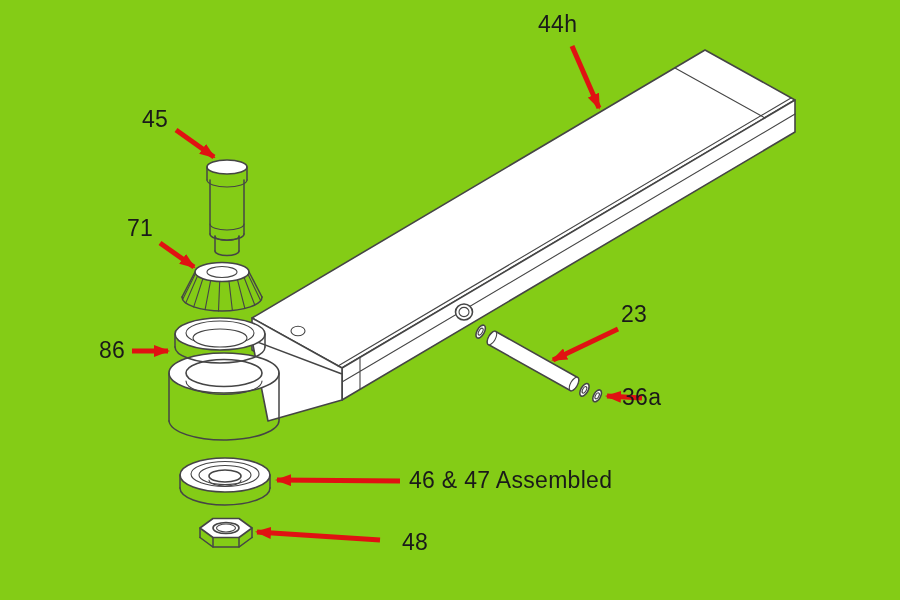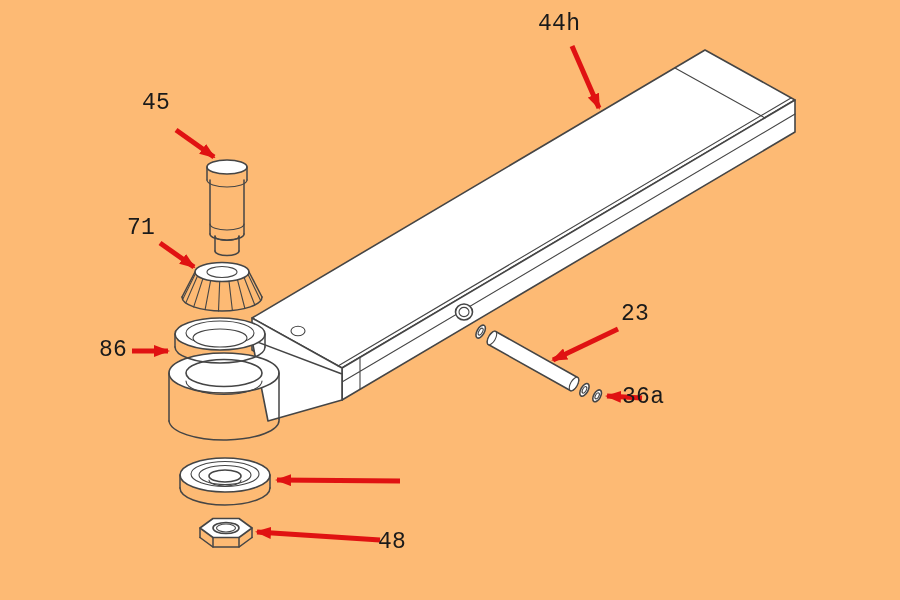--- a/index.html
+++ b/index.html
@@ -2,22 +2,22 @@
 <html style="--line: #454545; --arrow: #e01212; --labelc: #1a1a1a;"><head>
 <meta charset="utf-8">
 <style>
   :root{
     --line:#454545;
     --arrow:#e01212;
     --labelc:#1a1a1a;
   }
   body{margin:0;background:#fff;}
   .stage{
-    position:relative;width:900px;height:600px;background:#fdba74;
-    overflow:hidden;font-family:Liberation Mono, monospace;
+    position:relative;width:900px;height:600px;background:#84cc16;
+    overflow:hidden;font-family:Liberation Sans, sans-serif;
   }
   .stage svg{position:absolute;left:0;top:0;}
   .part{fill:#ffffff;stroke:var(--line);stroke-width:1.6;stroke-linejoin:round;}
   .ln{fill:none;stroke:var(--line);stroke-width:1.5;stroke-linecap:round;}
   .thin{stroke-width:1.1;}
   .arrow{fill:none;stroke:var(--arrow);stroke-width:5;marker-end:url(#ah);}
   .label{
     position:absolute;color:var(--labelc);font-size:23px;
     letter-spacing:.3px;white-space:nowrap;
   }
@@ -121,19 +121,20 @@
       <path class="arrow" d="M160,243 L194,267"></path>
       <path class="arrow" d="M132,351 L168,351"></path>
       <path class="arrow" d="M618,329 L553,360"></path>
       <path class="arrow" d="M642,398 L607,396"></path>
       <path class="arrow" d="M400,481 L277,480"></path>
       <path class="arrow" d="M380,540 L257,532"></path>
     </g>
   </svg>
 
   <div class="label" style="left:538px;top:11px">44h</div>
-  <div class="label" style="left:142px;top:90px">45</div>
+  <div class="label" style="left:142px;top:106px">45</div>
   <div class="label" style="left:127px;top:215px">71</div>
   <div class="label" style="left:99px;top:337px">86</div>
   <div class="label" style="left:621px;top:301px">23</div>
   <div class="label" style="left:622px;top:384px">36a</div>
-  <div class="label" style="left:378px;top:529px">48</div>
+  <div class="label" style="left:409px;top:467px">46 &amp; 47 Assembled</div>
+  <div class="label" style="left:402px;top:529px">48</div>
 </div>
 
 </body></html>

